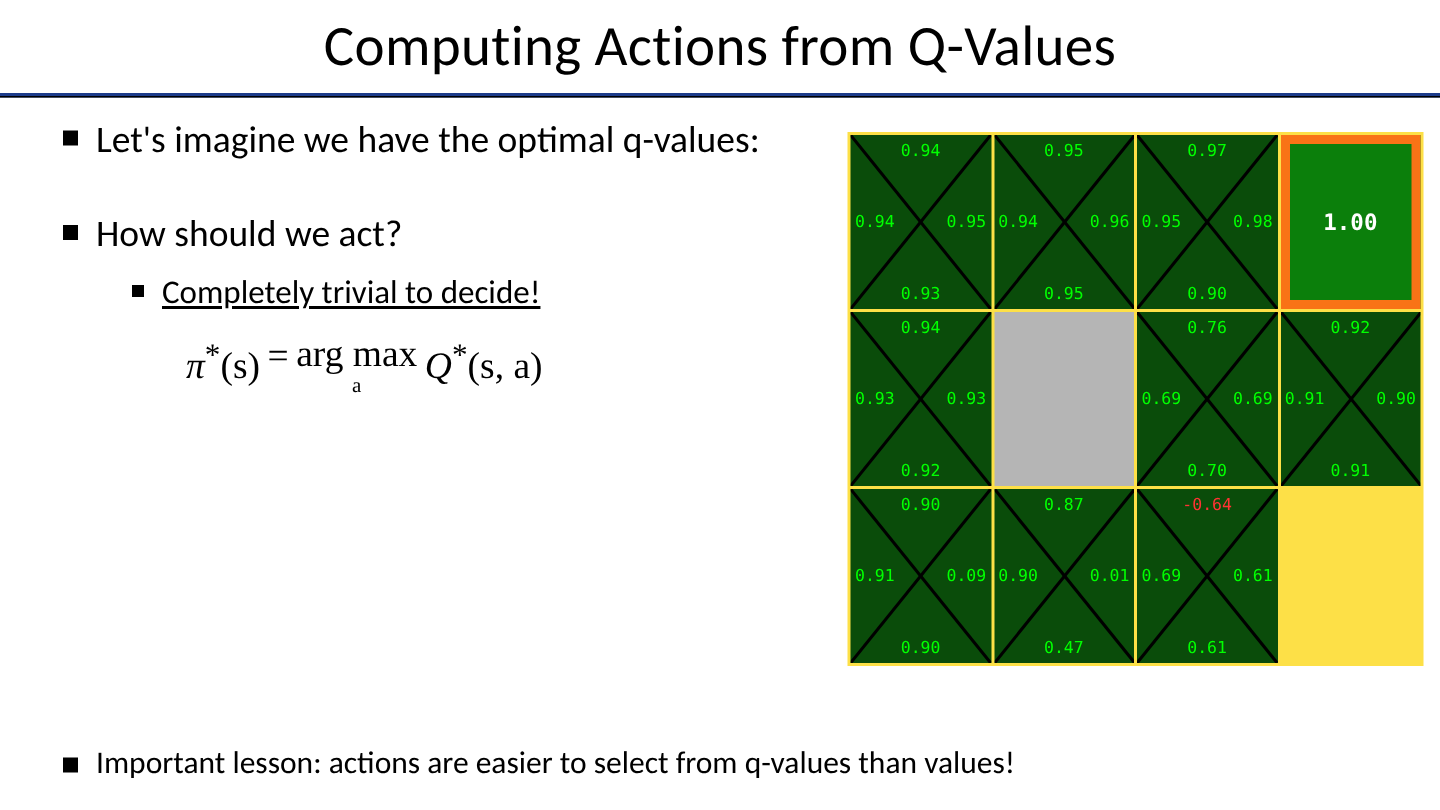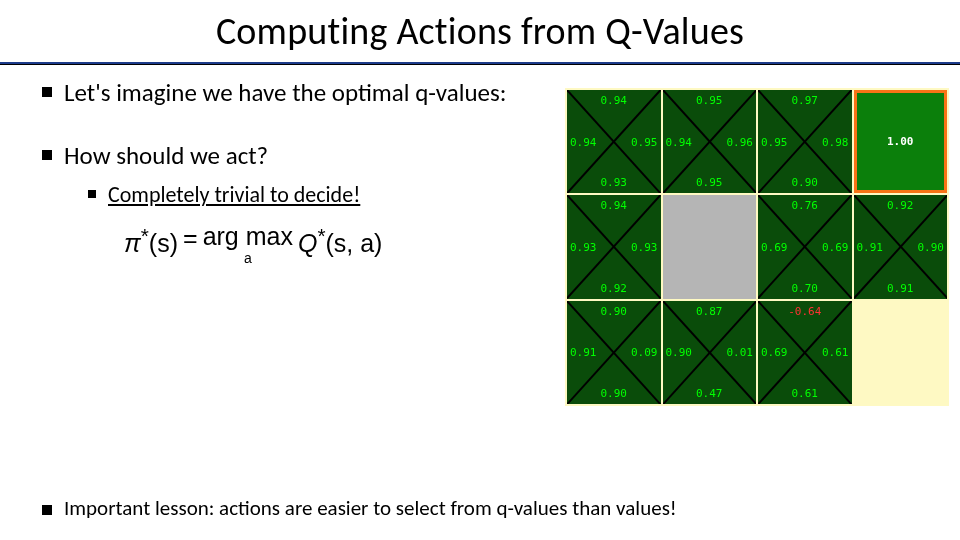--- a/index.html
+++ b/index.html
@@ -66,21 +66,21 @@
   ul.sub > li::before {
     content: "";
     position: absolute;
     left: 0; top: 9px;
     width: 8px; height: 8px;
     background: #000;
   }
   .formula {
     margin-left: 60px;
     margin-top: 16px;
-    font-family: Liberation Sans, sans-serif;
+    font-family: Liberation Serif, serif;
     font-size: 25px;
     display: flex;
     align-items: flex-start;
     gap: 5px;
     height: 50px;
   }
   .formula .argmax {
     display: inline-flex;
     flex-direction: column;
     align-items: center;
@@ -103,48 +103,48 @@
     left: 0; top: 10px;
     width: 10px; height: 10px;
     background: #000;
   }
   
   .gridworld {
     position: absolute;
     top: 88px;
     left: 565px;
     width: 384px;
-    height: 318px;
-    background: #fef9c3;
+    height: 356px;
+    background: #fde047;
     display: grid;
     grid-template-columns: repeat(4, 1fr);
     grid-template-rows: repeat(3, 1fr);
     gap: 2px;
     padding: 2px;
   }
   .cell {
     position: relative;
     width: 100%; height: 100%;
     background: #0a4c0a;
     overflow: hidden;
     font-family: monospace;
     color: #0f0;
     font-size: 11px;
   }
   .cell.wall {
     background: #b5b5b5;
   }
   .cell.terminal-good {
     background: #0b7f0b;
-    border: 3px solid #f97316;
+    border: 6px solid #f97316;
     display: flex;
     align-items: center;
     justify-content: center;
     color: #fff;
-    font-size: 11px;
+    font-size: 15px;
     font-weight: bold;
   }
   .cell.terminal-bad {
     background: #a01414;
     border: 6px solid #4d0a0a;
     display: flex;
     align-items: center;
     justify-content: center;
     color: #fff;
     font-size: 15px;

